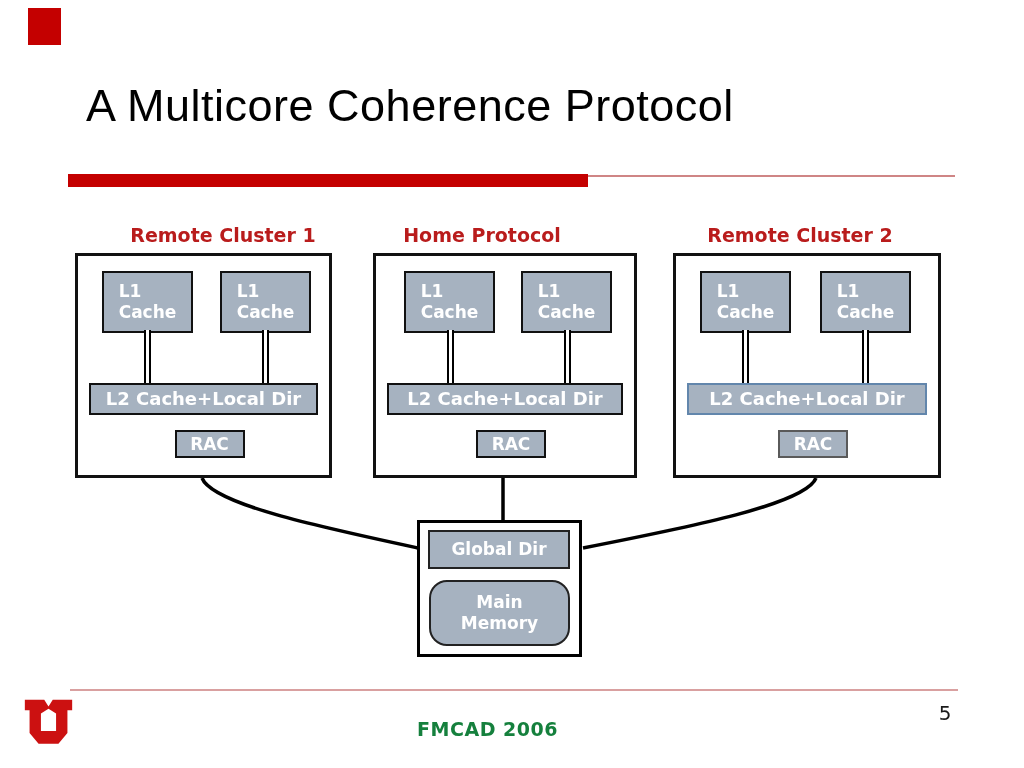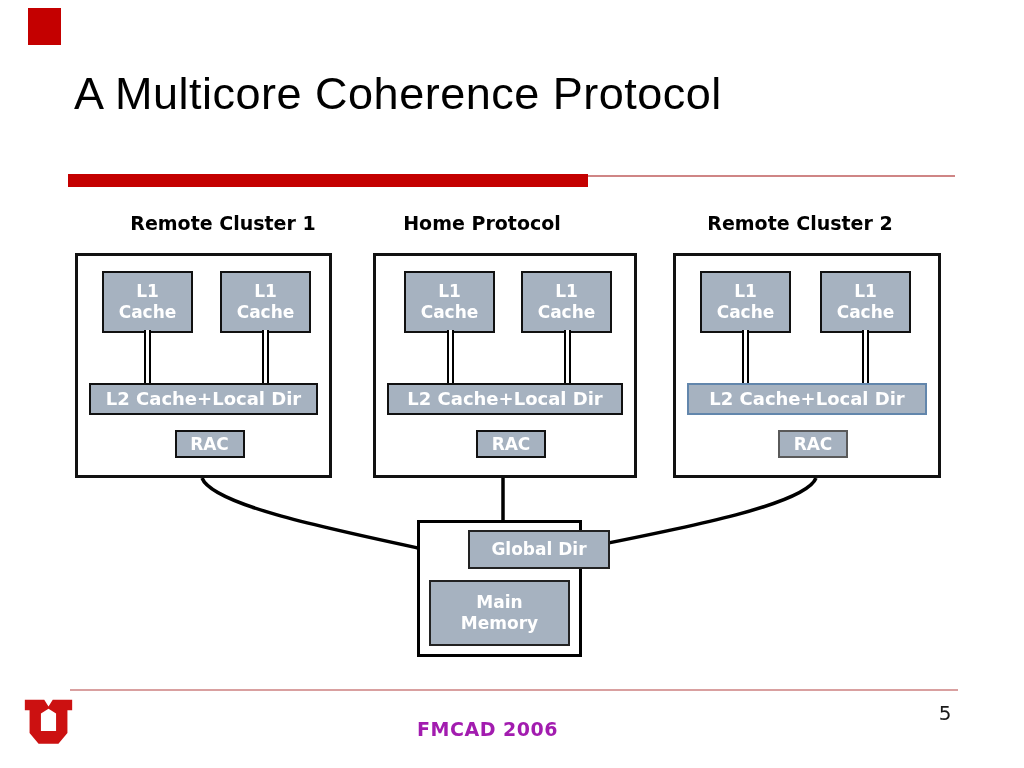--- a/index.html
+++ b/index.html
@@ -5,37 +5,37 @@
   html,body{margin:0;padding:0;}
   body{
     width:1024px;height:768px;background:#ffffff;overflow:hidden;
     font-family:"Liberation Sans",sans-serif;position:relative;
   }
   .abs{position:absolute;}
 
   
   .accent-square{left:28px;top:8px;width:33px;height:37px;background:#c40000;}
   .slide-title{
-    left:74px;top:68px;margin:0;font-size:45px;font-weight:400;color:#000;
+    left:74px;top:68px;margin:12px;font-size:45px;font-weight:400;color:#000;
     letter-spacing:0.5px;font-family:"Liberation Sans",sans-serif;white-space:nowrap;
   }
   .rule-thin-top{left:68px;top:175px;width:887px;height:2px;background:#cf8585;}
   .rule-thick{left:68px;top:174px;width:520px;height:13px;background:#c40000;}
 
   
   .cluster-label{
-    top:212px;width:220px;text-align:center;color:#000000;
+    top:224px;width:220px;text-align:center;color:#b91c1c;
     font-family:"DejaVu Sans",sans-serif;font-weight:bold;font-size:19px;white-space:nowrap;
   }
 
   
   .cluster{top:253px;height:225px;background:#fff;border:3px solid #111;box-sizing:border-box;}
   .node{
     position:absolute;background:#a6b2c0;border:2.5px solid #111;box-sizing:border-box;
-    display:flex;align-items:center;justify-content:center;text-align:center;
+    display:flex;align-items:center;justify-content:center;
     color:#fff;font-family:"DejaVu Sans",sans-serif;font-weight:bold;
     white-space:pre-line;line-height:1.22;
   }
   .l1{top:15px;width:91px;height:62px;font-size:17px;}
   .l1.a{left:24px;} .l1.b{left:142px;}
   .l2{top:127px;left:11px;right:11px;height:32px;font-size:18px;white-space:nowrap;}
   .rac{top:174px;left:calc(50% - 29px);width:70px;height:28px;font-size:17px;}
   .l2-blue{border-color:#6286ac;}
   .rac-gray{border-color:#5a5a5a;}
   .pipe{
@@ -45,30 +45,30 @@
   .pipe.p1{left:66px;} .pipe.p2{left:184px;}
 
   
   .memory-wrap{left:417px;top:520px;width:165px;height:137px;background:#fff;border:3.5px solid #000;box-sizing:border-box;}
   .mem-box{
     position:absolute;background:#a6b2c0;border:2.5px solid #222;box-sizing:border-box;
     display:flex;align-items:center;justify-content:center;text-align:center;
     color:#fff;font-family:"DejaVu Sans",sans-serif;font-weight:bold;font-size:17px;
     white-space:pre-line;line-height:1.25;
   }
-  .global-dir{left:8px;top:7px;width:142px;height:39px;margin-left:40px;}
-  .main-memory{left:9px;top:57px;width:141px;height:66px;}
+  .global-dir{left:8px;top:7px;width:142px;height:39px;}
+  .main-memory{left:9px;top:57px;width:141px;height:66px;border-radius:18px;}
 
   
   svg.lines{left:0;top:0;width:1024px;height:768px;pointer-events:none;}
 
   
   .rule-thin-bottom{left:70px;top:689px;width:888px;height:1.5px;background:#d9a0a0;}
   .footer-text{
-    left:0;top:718px;width:975px;text-align:center;color:#a21caf;
+    left:0;top:718px;width:975px;text-align:center;color:#15803d;
     font-family:"DejaVu Sans",sans-serif;font-weight:bold;font-size:19px;letter-spacing:0.5px;
   }
   .page-number{left:933px;top:701px;width:24px;text-align:center;font-size:20px;color:#1a1a1a;font-family:"DejaVu Sans",sans-serif;}
   .logo{left:22px;top:697px;width:53px;height:51px;}
 </style>
 </head>
 <body>
 
 <div>
 

